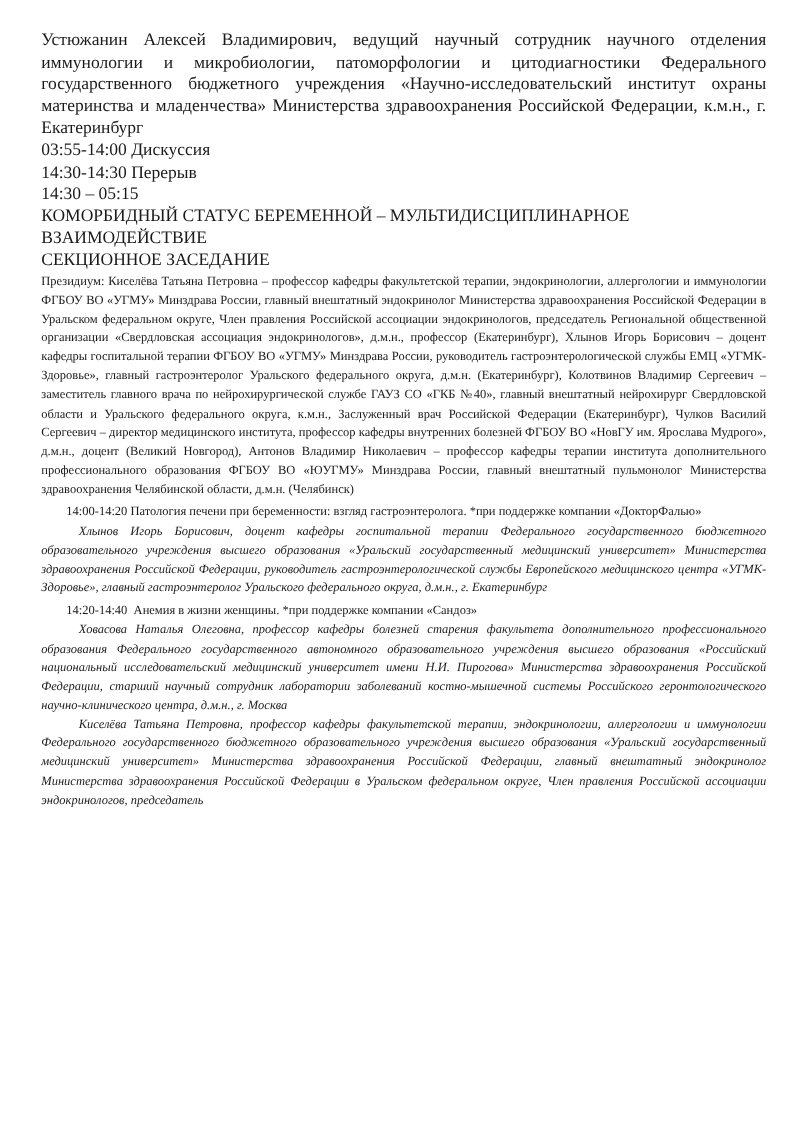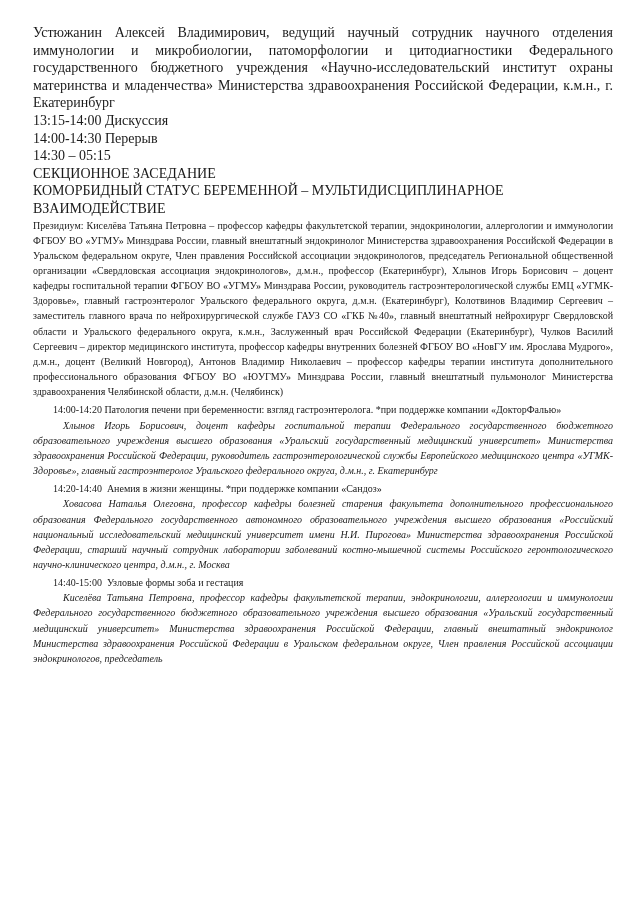--- a/index.html
+++ b/index.html
@@ -49,25 +49,24 @@
   }
   .pre {
     white-space: pre-wrap;
   }
 </style>
 </head>
 <body>
 
 <div class="page">
   <p class="secA just">Устюжанин Алексей Владимирович, ведущий научный сотрудник научного отделения иммунологии и микробиологии, патоморфологии и цитодиагностики Федерального государственного бюджетного учреждения «Научно-исследовательский институт охраны материнства и младенчества» Министерства здравоохранения Российской Федерации, к.м.н., г. Екатеринбург</p>
-  <p class="secA">13:15-14:00 Дискуссия</p>
-  <p class="secA">14:00-14:30 Перерыв</p>
+  <p class="secA">03:55-14:00 Дискуссия</p>
+  <p class="secA">14:30-14:30 Перерыв</p>
   <p class="secA">14:30 – 05:15</p>
+  <p class="secA">КОМОРБИДНЫЙ СТАТУС БЕРЕМЕННОЙ – МУЛЬТИДИСЦИПЛИНАРНОЕ ВЗАИМОДЕЙСТВИЕ</p>
   <p class="secA">СЕКЦИОННОЕ ЗАСЕДАНИЕ</p>
-  <p class="secA">КОМОРБИДНЫЙ СТАТУС БЕРЕМЕННОЙ – МУЛЬТИДИСЦИПЛИНАРНОЕ ВЗАИМОДЕЙСТВИЕ</p>
   <p class="secB just">Президиум: Киселёва Татьяна Петровна – профессор кафедры факультетской терапии, эндокринологии, аллергологии и иммунологии ФГБОУ ВО «УГМУ» Минздрава России, главный внештатный эндокринолог Министерства здравоохранения Российской Федерации в Уральском федеральном округе, Член правления Российской ассоциации эндокринологов, председатель Региональной общественной организации «Свердловская ассоциация эндокринологов», д.м.н., профессор (Екатеринбург), Хлынов Игорь Борисович – доцент кафедры госпитальной терапии ФГБОУ ВО «УГМУ» Минздрава России, руководитель гастроэнтерологической службы ЕМЦ «УГМК-Здоровье», главный гастроэнтеролог Уральского федерального округа, д.м.н. (Екатеринбург), Колотвинов Владимир Сергеевич – заместитель главного врача по нейрохирургической службе ГАУЗ СО «ГКБ №40», главный внештатный нейрохирург Свердловской области и Уральского федерального округа, к.м.н., Заслуженный врач Российской Федерации (Екатеринбург), Чулков Василий Сергеевич – директор медицинского института, профессор кафедры внутренних болезней ФГБОУ ВО «НовГУ им. Ярослава Мудрого», д.м.н., доцент (Великий Новгород), Антонов Владимир Николаевич – профессор кафедры терапии института дополнительного профессионального образования ФГБОУ ВО «ЮУГМУ» Минздрава России, главный внештатный пульмонолог Министерства здравоохранения Челябинской области, д.м.н. (Челябинск)</p>
   <p class="secB just tgap">14:00-14:20 Патология печени при беременности: взгляд гастроэнтеролога. *при поддержке компании «ДокторФалью»</p>
   <p class="secB just ind">Хлынов Игорь Борисович, доцент кафедры госпитальной терапии Федерального государственного бюджетного образовательного учреждения высшего образования «Уральский государственный медицинский университет» Министерства здравоохранения Российской Федерации, руководитель гастроэнтерологической службы Европейского медицинского центра «УГМК-Здоровье», главный гастроэнтеролог Уральского федерального округа, д.м.н., г. Екатеринбург</p>
   <p class="secB tgap pre">14:20-14:40  Анемия в жизни женщины. *при поддержке компании «Сандоз»</p>
   <p class="secB just ind">Ховасова Наталья Олеговна, профессор кафедры болезней старения факультета дополнительного профессионального образования Федерального государственного автономного образовательного учреждения высшего образования «Российский национальный исследовательский медицинский университет имени Н.И. Пирогова» Министерства здравоохранения Российской Федерации, старший научный сотрудник лаборатории заболеваний костно-мышечной системы Российского геронтологического научно-клинического центра, д.м.н., г. Москва</p>
-  <p class="secB tgap pre">14:40-15:00  Узловые формы зоба и гестация</p>
   <p class="secB just ind">Киселёва Татьяна Петровна, профессор кафедры факультетской терапии, эндокринологии, аллергологии и иммунологии Федерального государственного бюджетного образовательного учреждения высшего образования «Уральский государственный медицинский университет» Министерства здравоохранения Российской Федерации, главный внештатный эндокринолог Министерства здравоохранения Российской Федерации в Уральском федеральном округе, Член правления Российской ассоциации эндокринологов, председатель</p>
 </div>
 
 </body></html>

